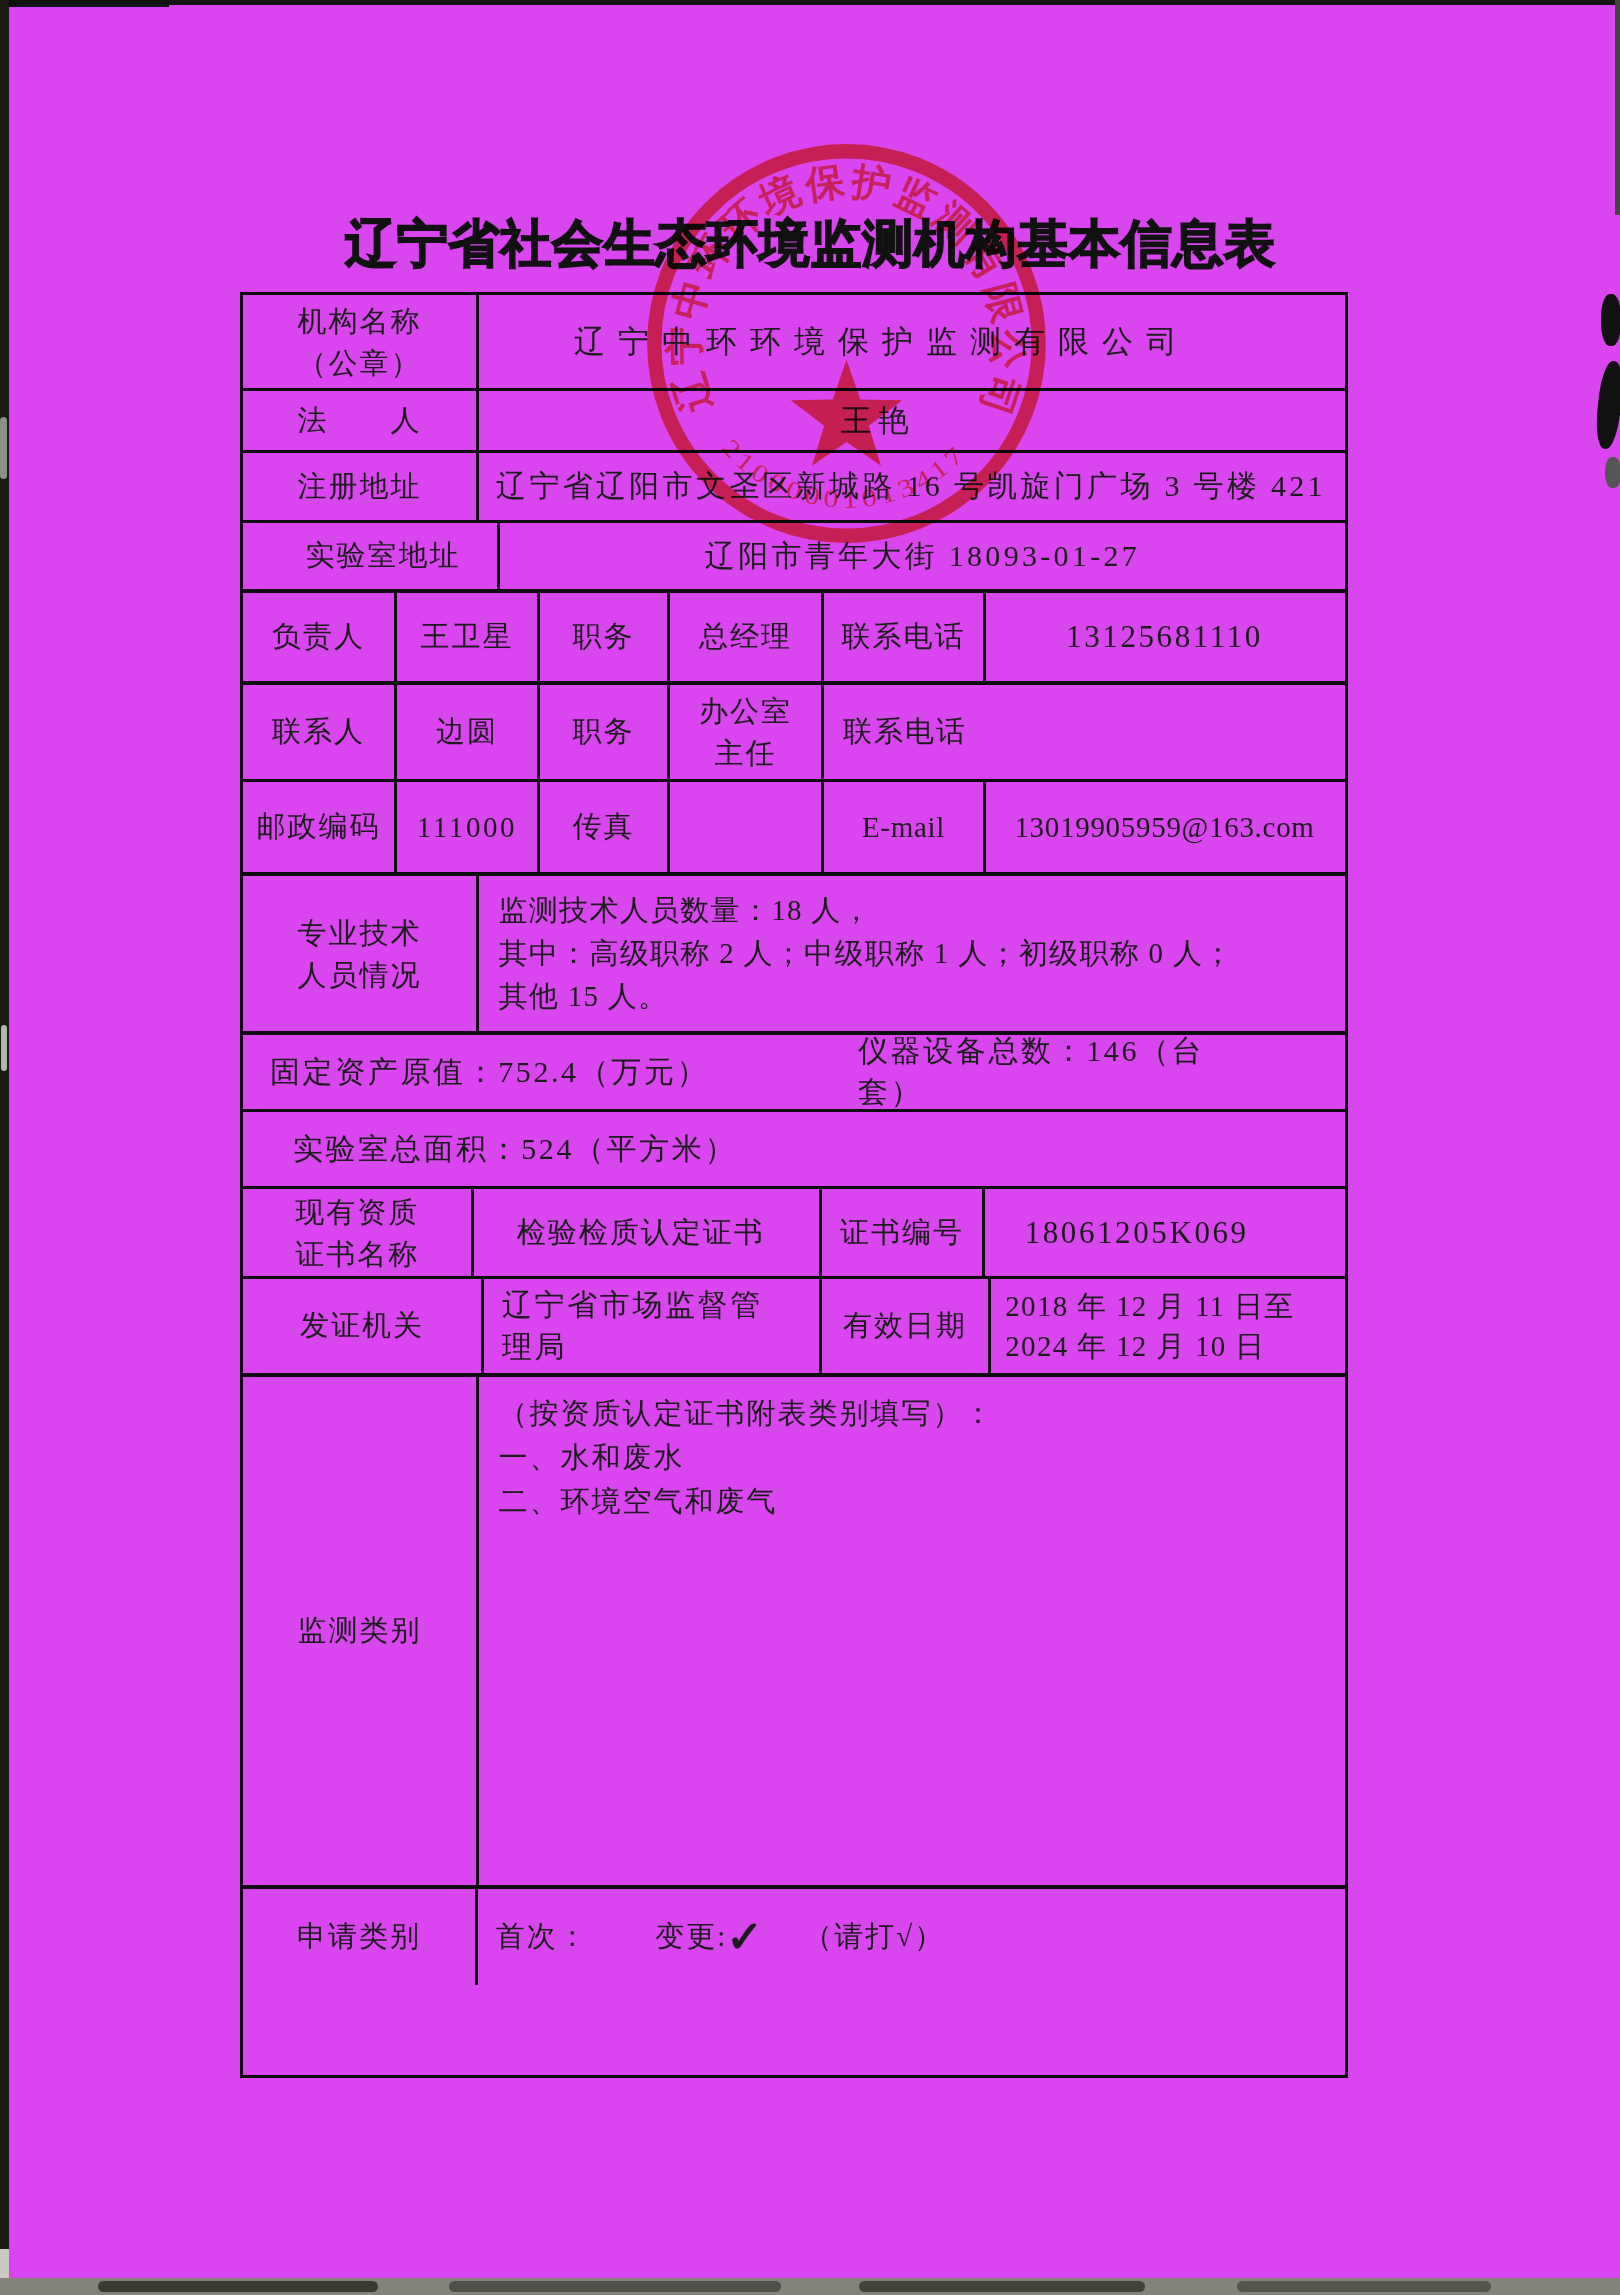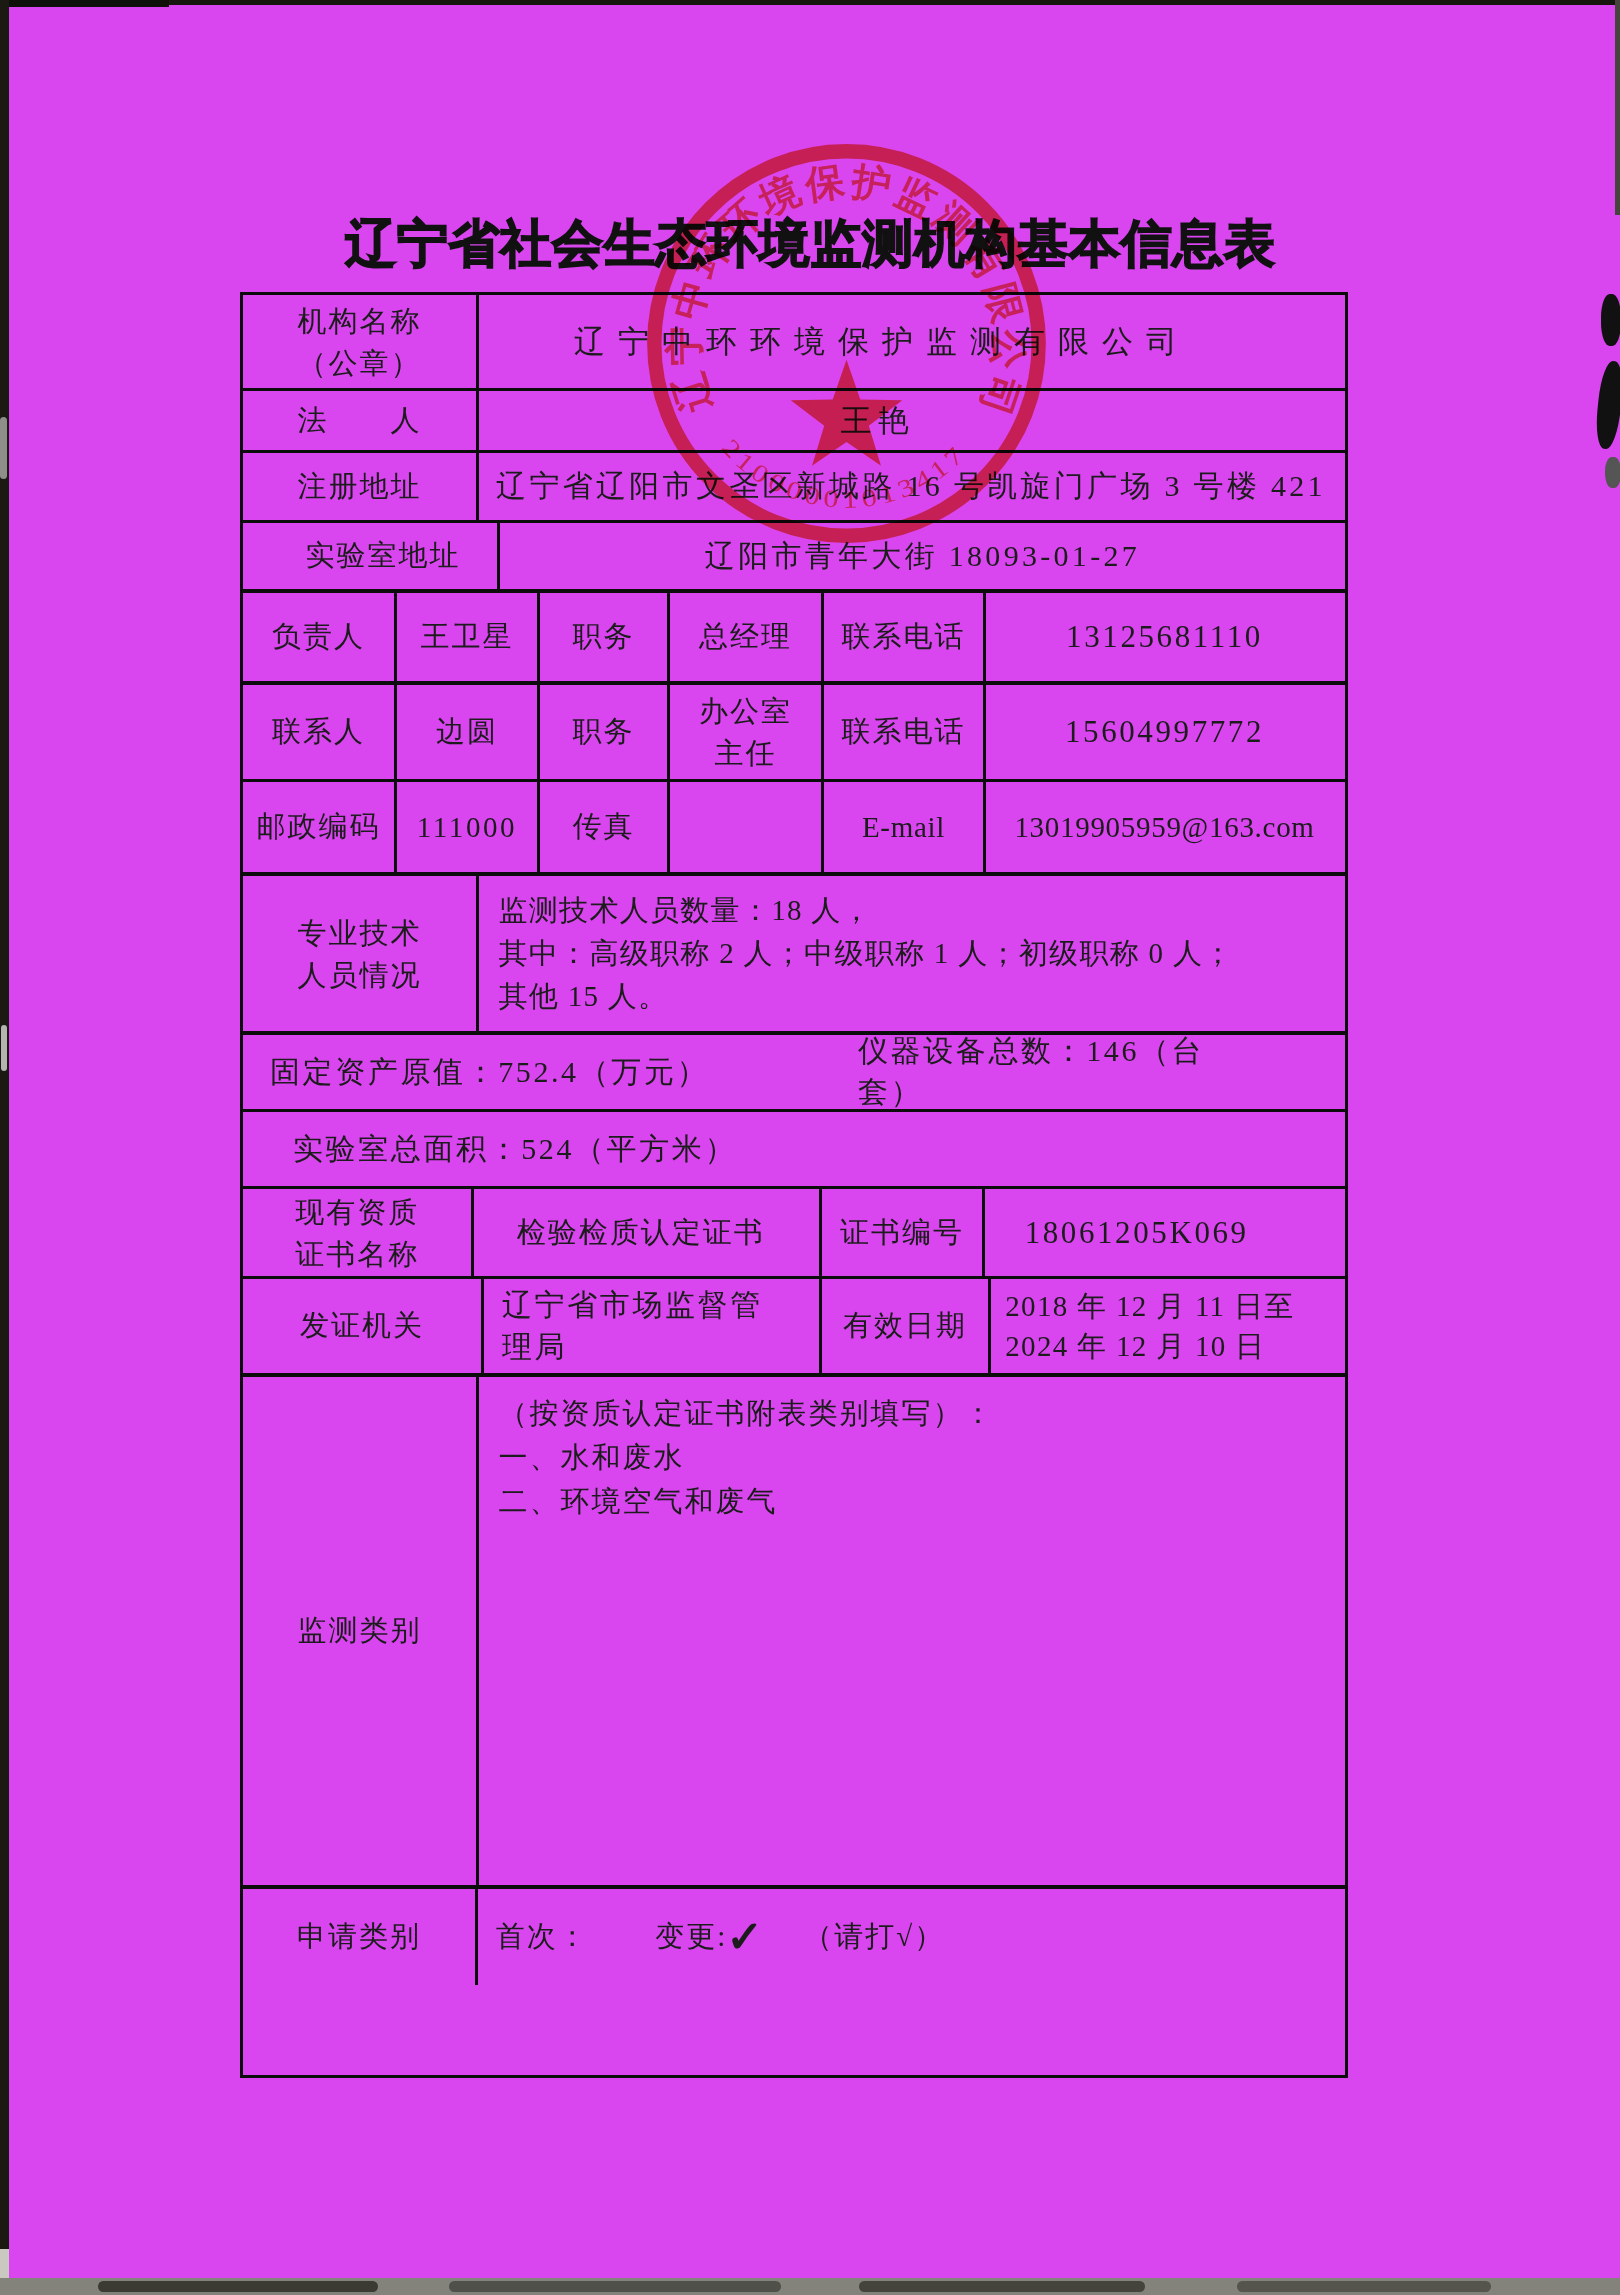--- a/index.html
+++ b/index.html
@@ -150,21 +150,20 @@
 
     <div class="row" style="height:97px;">
       <div class="cell lbl" style="width:154px;">联系人</div>
       <div class="cell" style="width:143px;">边圆</div>
       <div class="cell lbl" style="width:130px;">职务</div>
       <div class="cell" style="width:154px;">
         <span class="ln">办公室</span>
         <span class="ln">主任</span>
       </div>
       <div class="cell lbl" style="width:162px;">联系电话</div>
-      <div class="cell num" style="width:357px;">15604997772</div>
     </div>
 
     <div class="row thick" style="height:94px;">
       <div class="cell lbl" style="width:154px;">邮政编码</div>
       <div class="cell num" style="width:143px;font-size:29px;">111000</div>
       <div class="cell lbl" style="width:130px;">传真</div>
       <div class="cell" style="width:154px;"></div>
       <div class="cell" style="width:162px;letter-spacing:0.7px;">E-mail</div>
       <div class="cell" style="width:357px;font-size:29px;letter-spacing:0.7px;">13019905959@163.com</div>
     </div>

